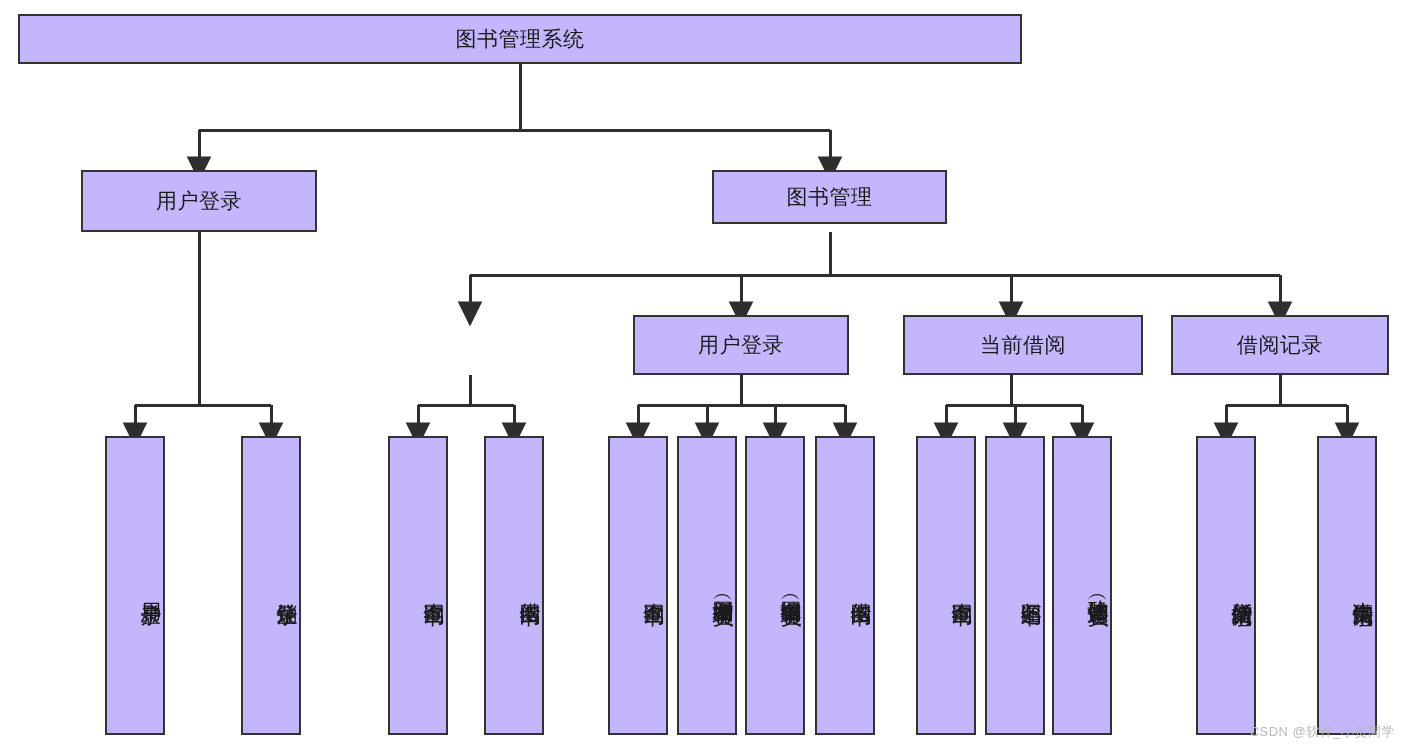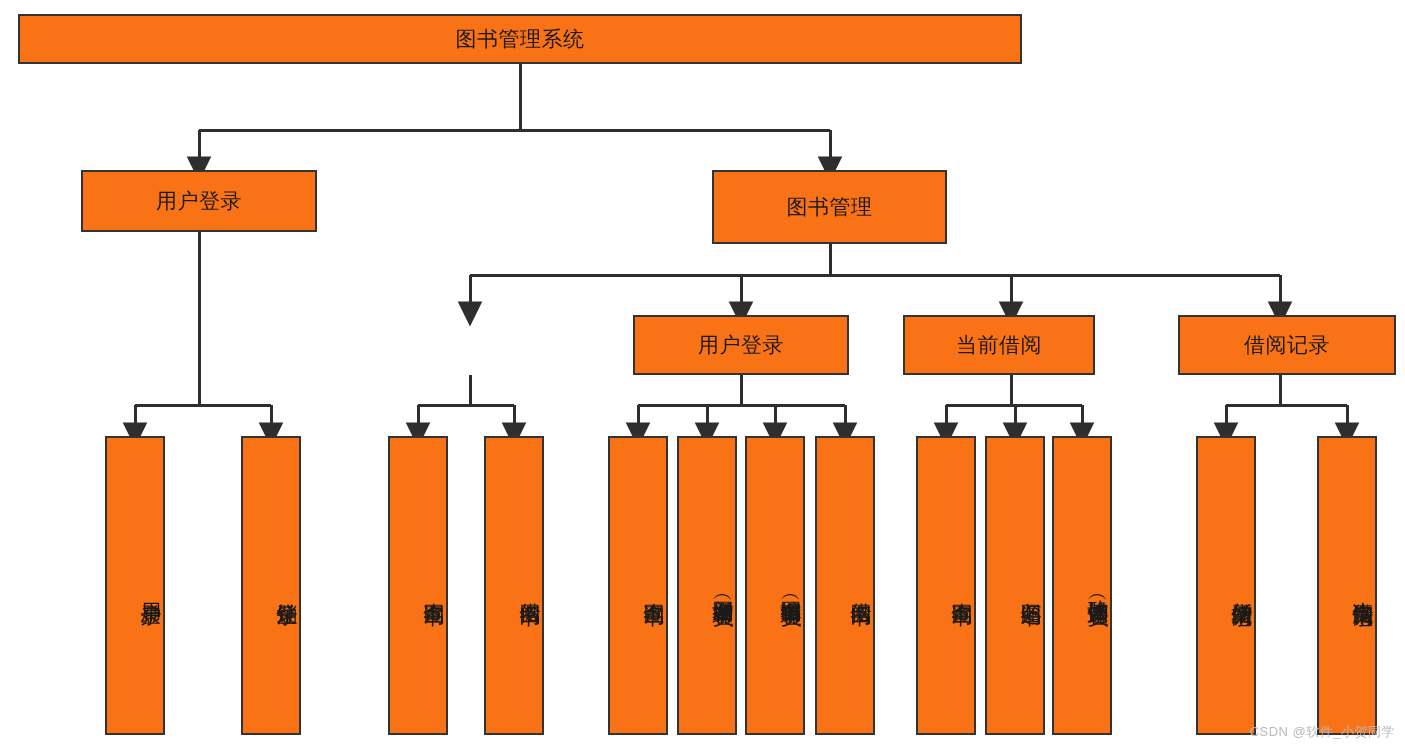--- a/index.html
+++ b/index.html
@@ -24,21 +24,21 @@
     left: 0;
     top: 0;
     width: 1405px;
     height: 747px;
     pointer-events: none;
   }
   .node {
     position: absolute;
     box-sizing: border-box;
     border: 2px solid #333333;
-    background: #f97316;
+    background: #c4b5fd;
     display: flex;
     align-items: center;
     justify-content: center;
     color: #1a1a1a;
     line-height: 1.18;
   }
   .node.horiz {
     font-size: 21px;
     letter-spacing: 0.5px;
     text-align: center;
@@ -126,31 +126,31 @@
     </g>
   </svg>
 
   <div class="node horiz node-root" style="left: 18px; top: 14px; width: 1004px; height: 50px;">
     <span class="label">图书管理系统</span>
   </div>
 
   <div class="node horiz" style="left: 81px; top: 170px; width: 236px; height: 62px;">
     <span class="label">用户登录</span>
   </div>
-  <div class="node horiz" style="left: 712px; top: 170px; width: 235px; height: 74px;">
+  <div class="node horiz" style="left: 712px; top: 170px; width: 235px; height: 54px;">
     <span class="label">图书管理</span>
   </div>
 
   <div class="node horiz" style="left: 633px; top: 315px; width: 216px; height: 60px;">
     <span class="label">用户登录</span>
   </div>
-  <div class="node horiz" style="left: 903px; top: 315px; width: 192px; height: 60px;">
+  <div class="node horiz" style="left: 903px; top: 315px; width: 240px; height: 60px;">
     <span class="label">当前借阅</span>
   </div>
-  <div class="node horiz" style="left: 1171px; top: 315px; width: 218px; height: 60px; margin-left: 7px;">
+  <div class="node horiz" style="left: 1171px; top: 315px; width: 218px; height: 60px;">
     <span class="label">借阅记录</span>
   </div>
 
   <div class="node vert" style="left: 105px; top: 436px; width: 60px; height: 299px;">
     <span class="label">用户登录</span>
   </div>
   <div class="node vert" style="left: 241px; top: 436px; width: 60px; height: 299px;">
     <span class="label">注销登录</span>
   </div>
   <div class="node vert" style="left: 388px; top: 436px; width: 60px; height: 299px;">

